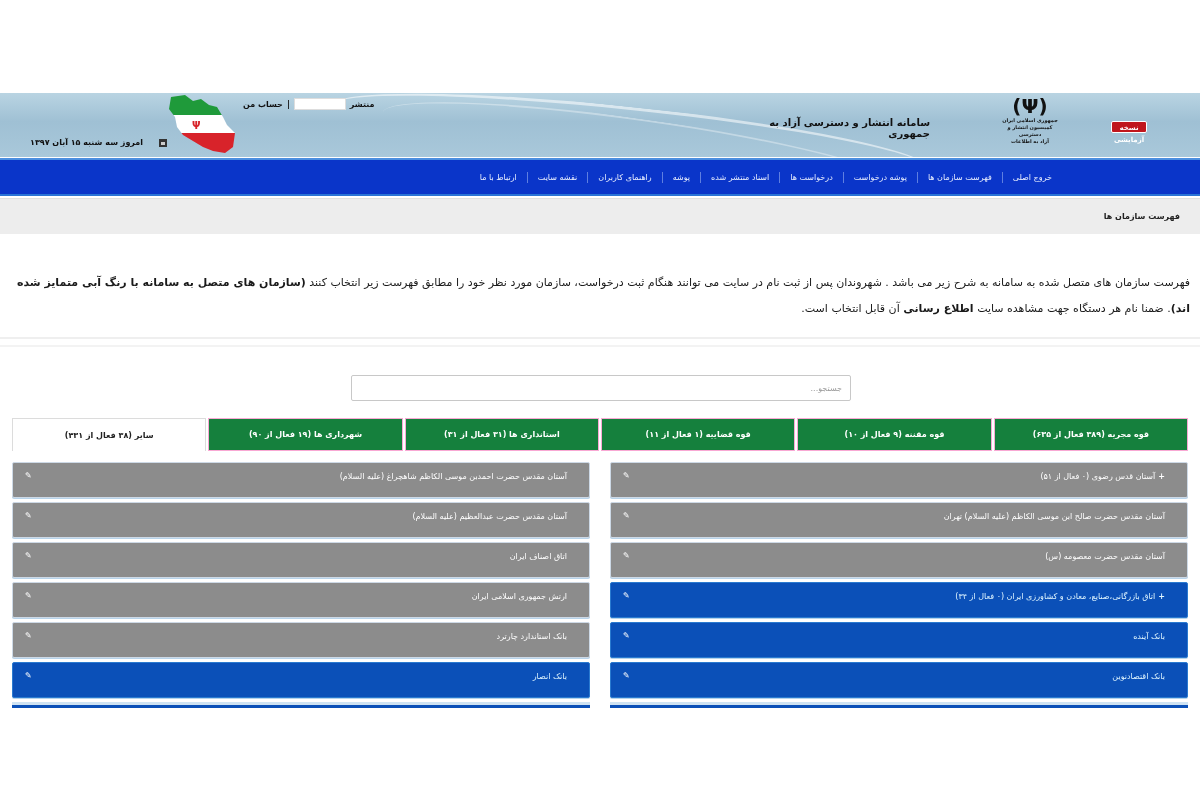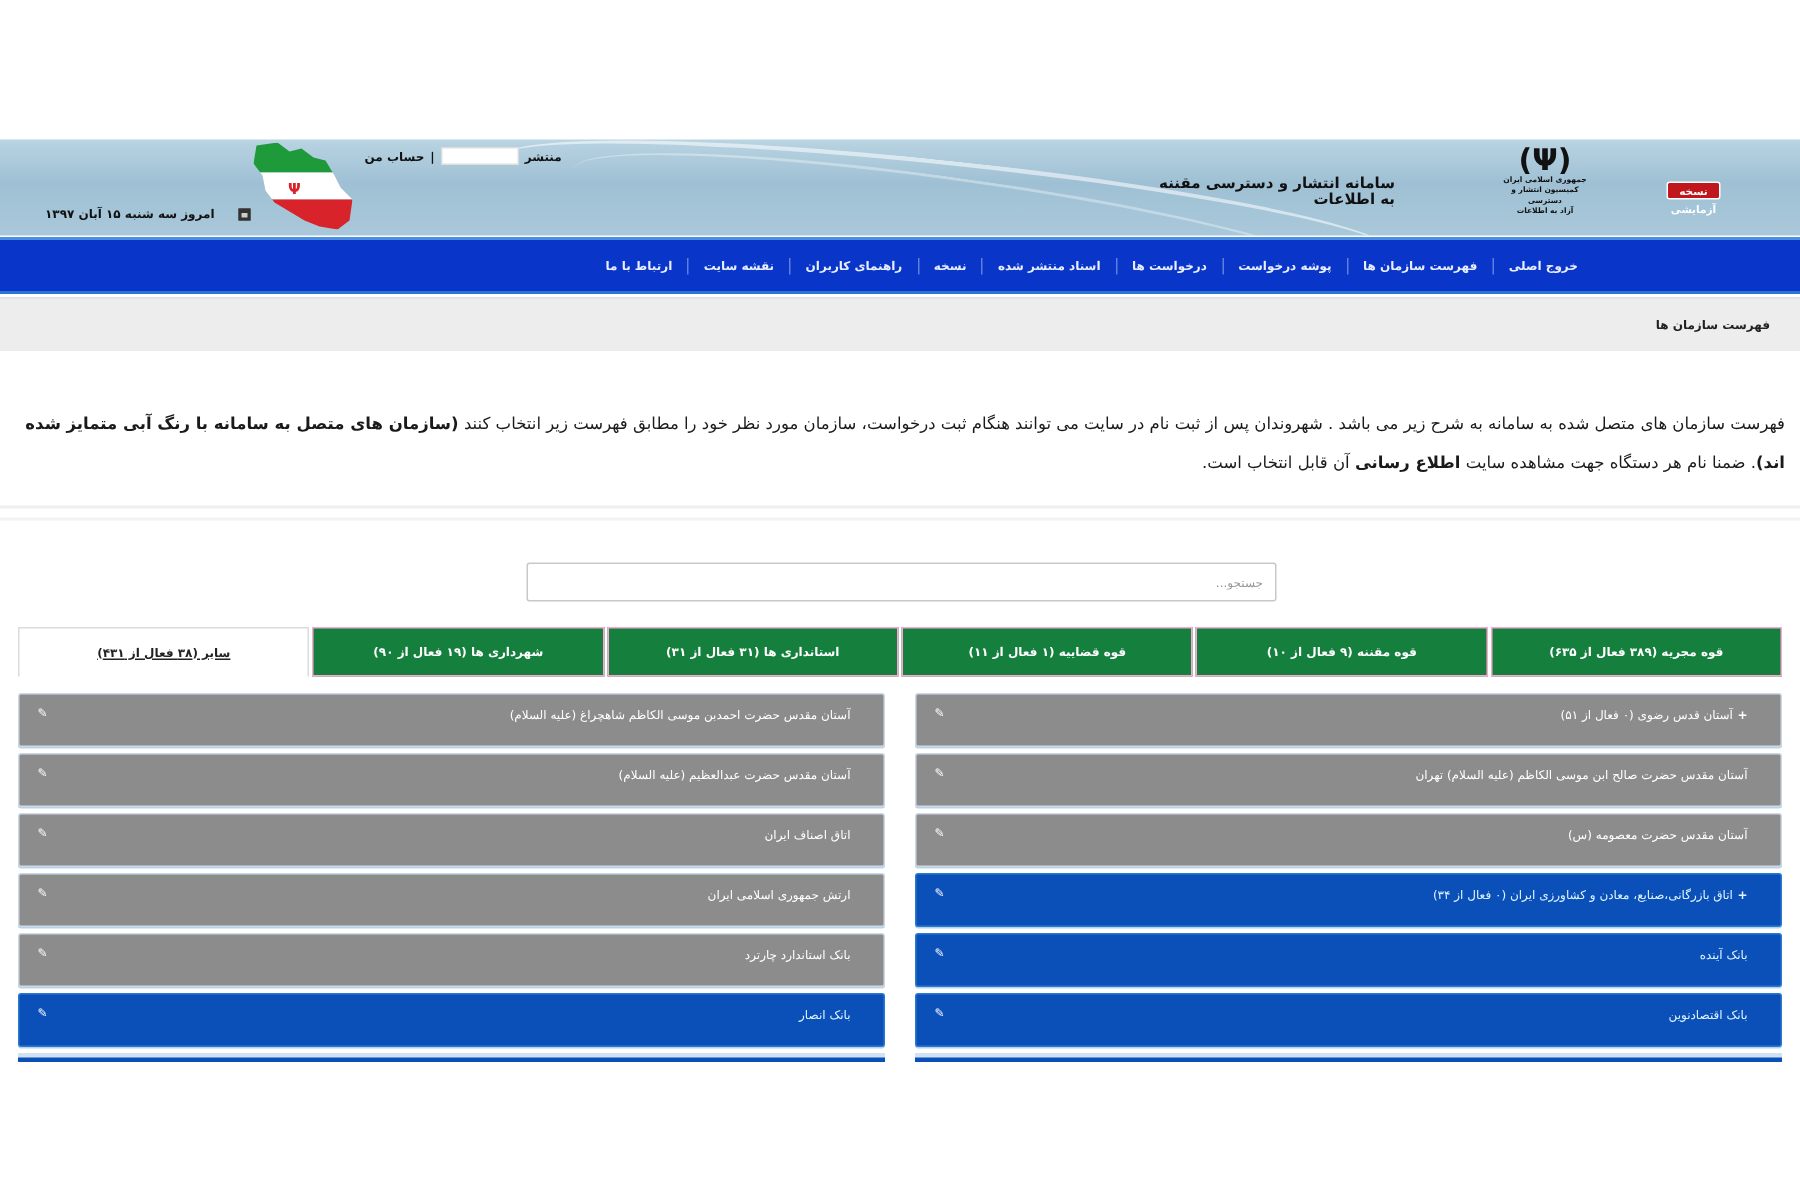--- a/index.html
+++ b/index.html
@@ -52,21 +52,21 @@
   .date-line .cal { width: 8px; height: 8px; background: #333; border: 1px solid #333; position: relative; }
   .date-line .cal::after { content: ""; position: absolute; left: 1px; top: 2px; width: 4px; height: 3px; background: #ccc; }
 
   .navbar {
     position: absolute; left: 0; top: 158px; width: 1200px; height: 38px;
     background: #0a35c9; border-top: 2px solid #4c8fe0; border-bottom: 2px solid #2a74d6;
   }
   .nav-items {
     position: absolute; right: 138px; top: 12px; display: flex; direction: rtl; align-items: center;
   }
-  .nav-item { color: #e9efff; font-size: 8px; font-weight: bold; padding: 0 10px; white-space: nowrap; cursor: pointer; }
+  .nav-item { color: #e9efff; font-size: 8px; font-weight: normal; padding: 0 10px; white-space: nowrap; cursor: pointer; }
   .nav-sep { width: 1px; height: 11px; background: #5f7fe0; }
 
   .breadcrumb-bar {
     position: absolute; left: 0; top: 198px; width: 1200px; height: 36px;
     background: #ededed; border-top: 1px solid #e0e0e0;
   }
   .breadcrumb-bar .crumb {
     position: absolute; right: 20px; top: 13px; font-size: 8px; font-weight: bold; color: #222; direction: rtl;
   }
 
@@ -89,21 +89,21 @@
 
   .tabs {
     position: absolute; left: 12px; top: 418px; width: 1176px; height: 33px;
     display: flex; flex-direction: row-reverse; gap: 2px;
   }
   .tab {
     flex: 1; background: #15803d; color: #fff; font-size: 8px; font-weight: bold;
     display: flex; align-items: center; justify-content: center; direction: rtl;
     border: 1px solid #f9a8d4; cursor: pointer;
   }
-  .tab.active { background: #fff; color: #222; border: 1px solid #dcdcdc; border-bottom: none; text-decoration: underline; }
+  .tab.active { background: #fff; color: #222; border: 1px solid #dcdcdc; border-bottom: none; }
 
   .columns {
     position: absolute; left: 12px; top: 462px; width: 1176px;
     display: flex; flex-direction: row-reverse; gap: 20px;
   }
   .col { flex: 1; display: flex; flex-direction: column; gap: 4px; }
   .org-row {
     height: 36px; position: relative; border-radius: 2px; cursor: pointer;
     border: 1px solid #cdd9e6; box-shadow: 0 1px 0 #b7d3ea;
   }
@@ -131,21 +131,21 @@
 
   <div class="beta-badge">نسخه آزمایشی</div>
 
   <div class="emblem">
     <div class="glyph">(Ψ)</div>
     <div class="cap">جمهوری اسلامی ایران</div>
     <div class="cap">کمیسیون انتشار و دسترسی</div>
     <div class="cap">آزاد به اطلاعات</div>
   </div>
 
-  <div class="site-title">سامانه انتشار و دسترسی مقننه به اطلاعات</div>
+  <div class="site-title">سامانه انتشار و دسترسی آزاد به جمهوری</div>
 
   <svg class="iran-map" viewBox="0 0 72 60">
     <defs>
       <clipPath id="mapclip">
         <path d="M6,2 L20,0 L28,6 L36,4 L44,10 L52,12 L58,22 L62,30 L70,38 L68,52 L60,58 L48,56 L38,52 L28,46 L18,40 L12,32 L10,22 L4,14 Z"></path>
       </clipPath>
     </defs>
     <g clip-path="url(#mapclip)">
       <rect x="0" y="0" width="72" height="20" fill="#1f9a3a"></rect>
       <rect x="0" y="20" width="72" height="18" fill="#ffffff"></rect>
@@ -172,21 +172,21 @@
     <span class="nav-item">خروج اصلی</span>
     <span class="nav-sep"></span>
     <span class="nav-item">فهرست سازمان ها</span>
     <span class="nav-sep"></span>
     <span class="nav-item">پوشه درخواست</span>
     <span class="nav-sep"></span>
     <span class="nav-item">درخواست ها</span>
     <span class="nav-sep"></span>
     <span class="nav-item">اسناد منتشر شده</span>
     <span class="nav-sep"></span>
-    <span class="nav-item">نسخه</span>
+    <span class="nav-item">پوشه</span>
     <span class="nav-sep"></span>
     <span class="nav-item">راهنمای کاربران</span>
     <span class="nav-sep"></span>
     <span class="nav-item">نقشه سایت</span>
     <span class="nav-sep"></span>
     <span class="nav-item">ارتباط با ما</span>
   </div>
 </div>
 
 <div class="breadcrumb-bar">

